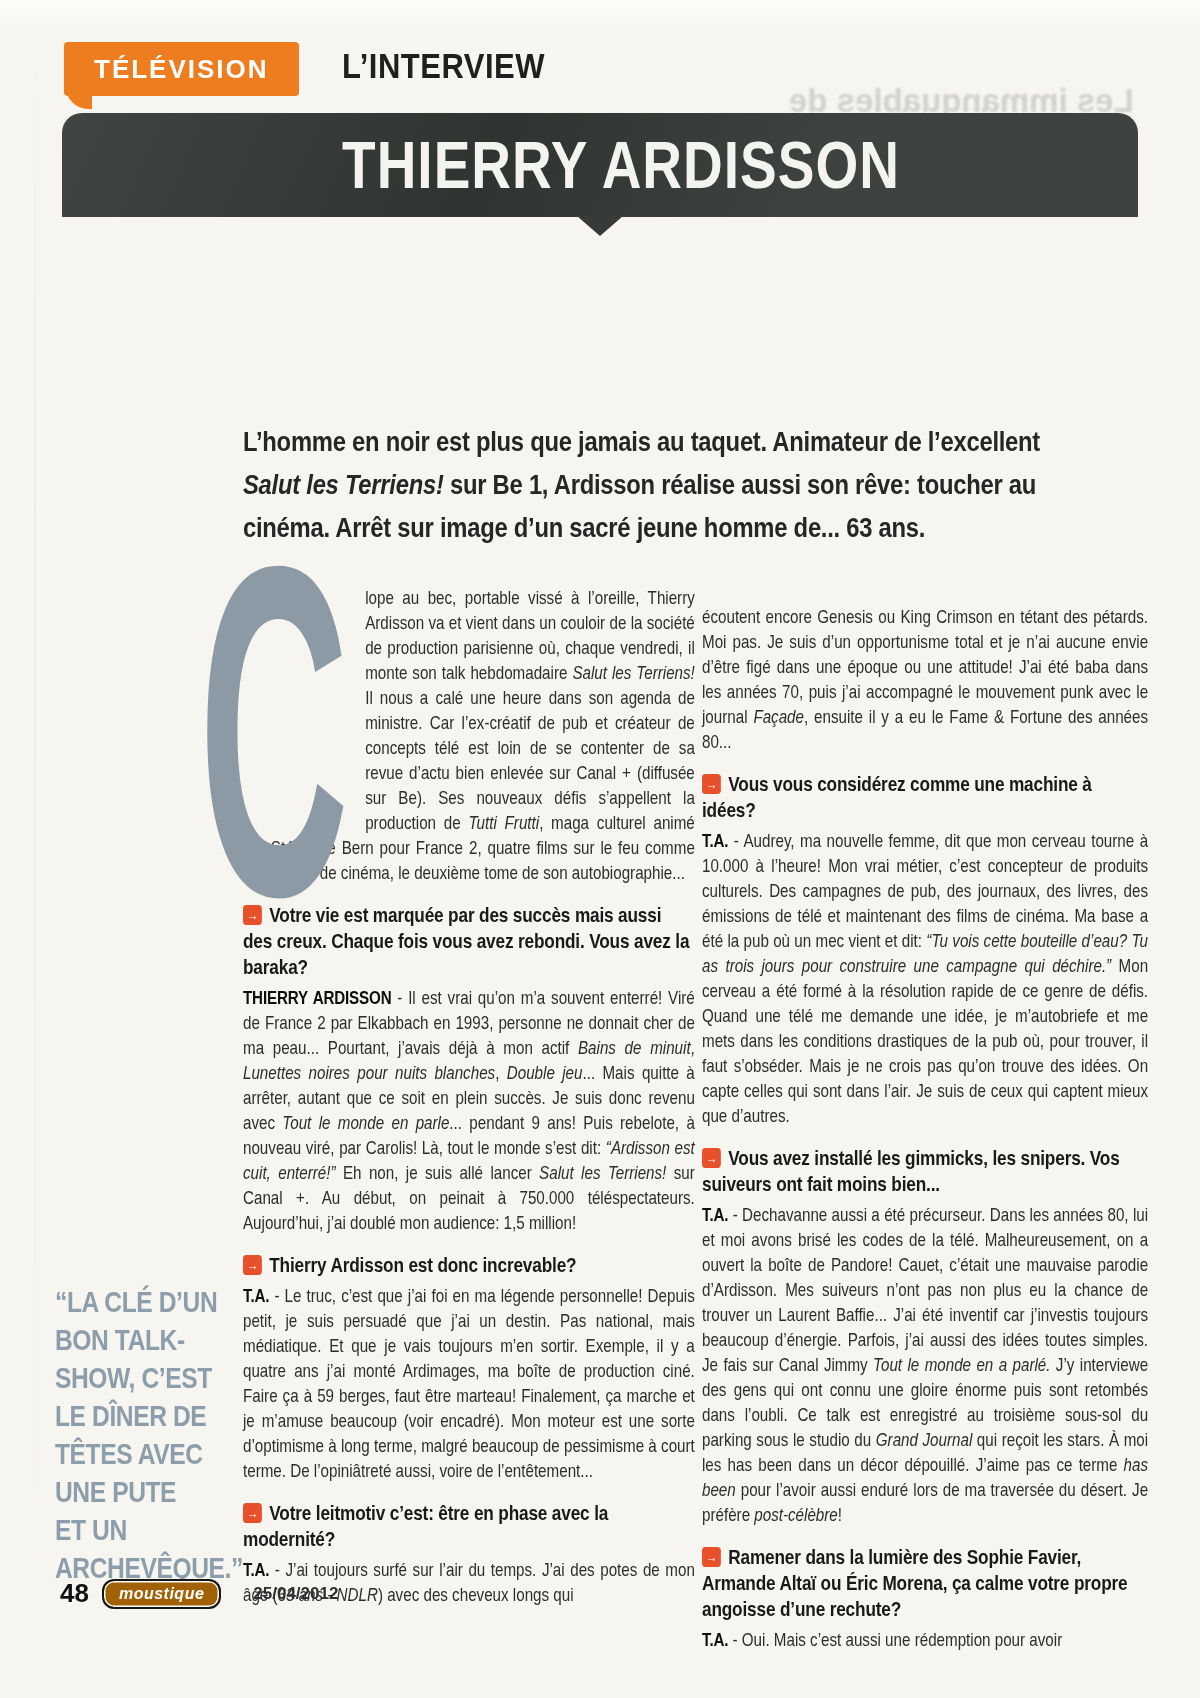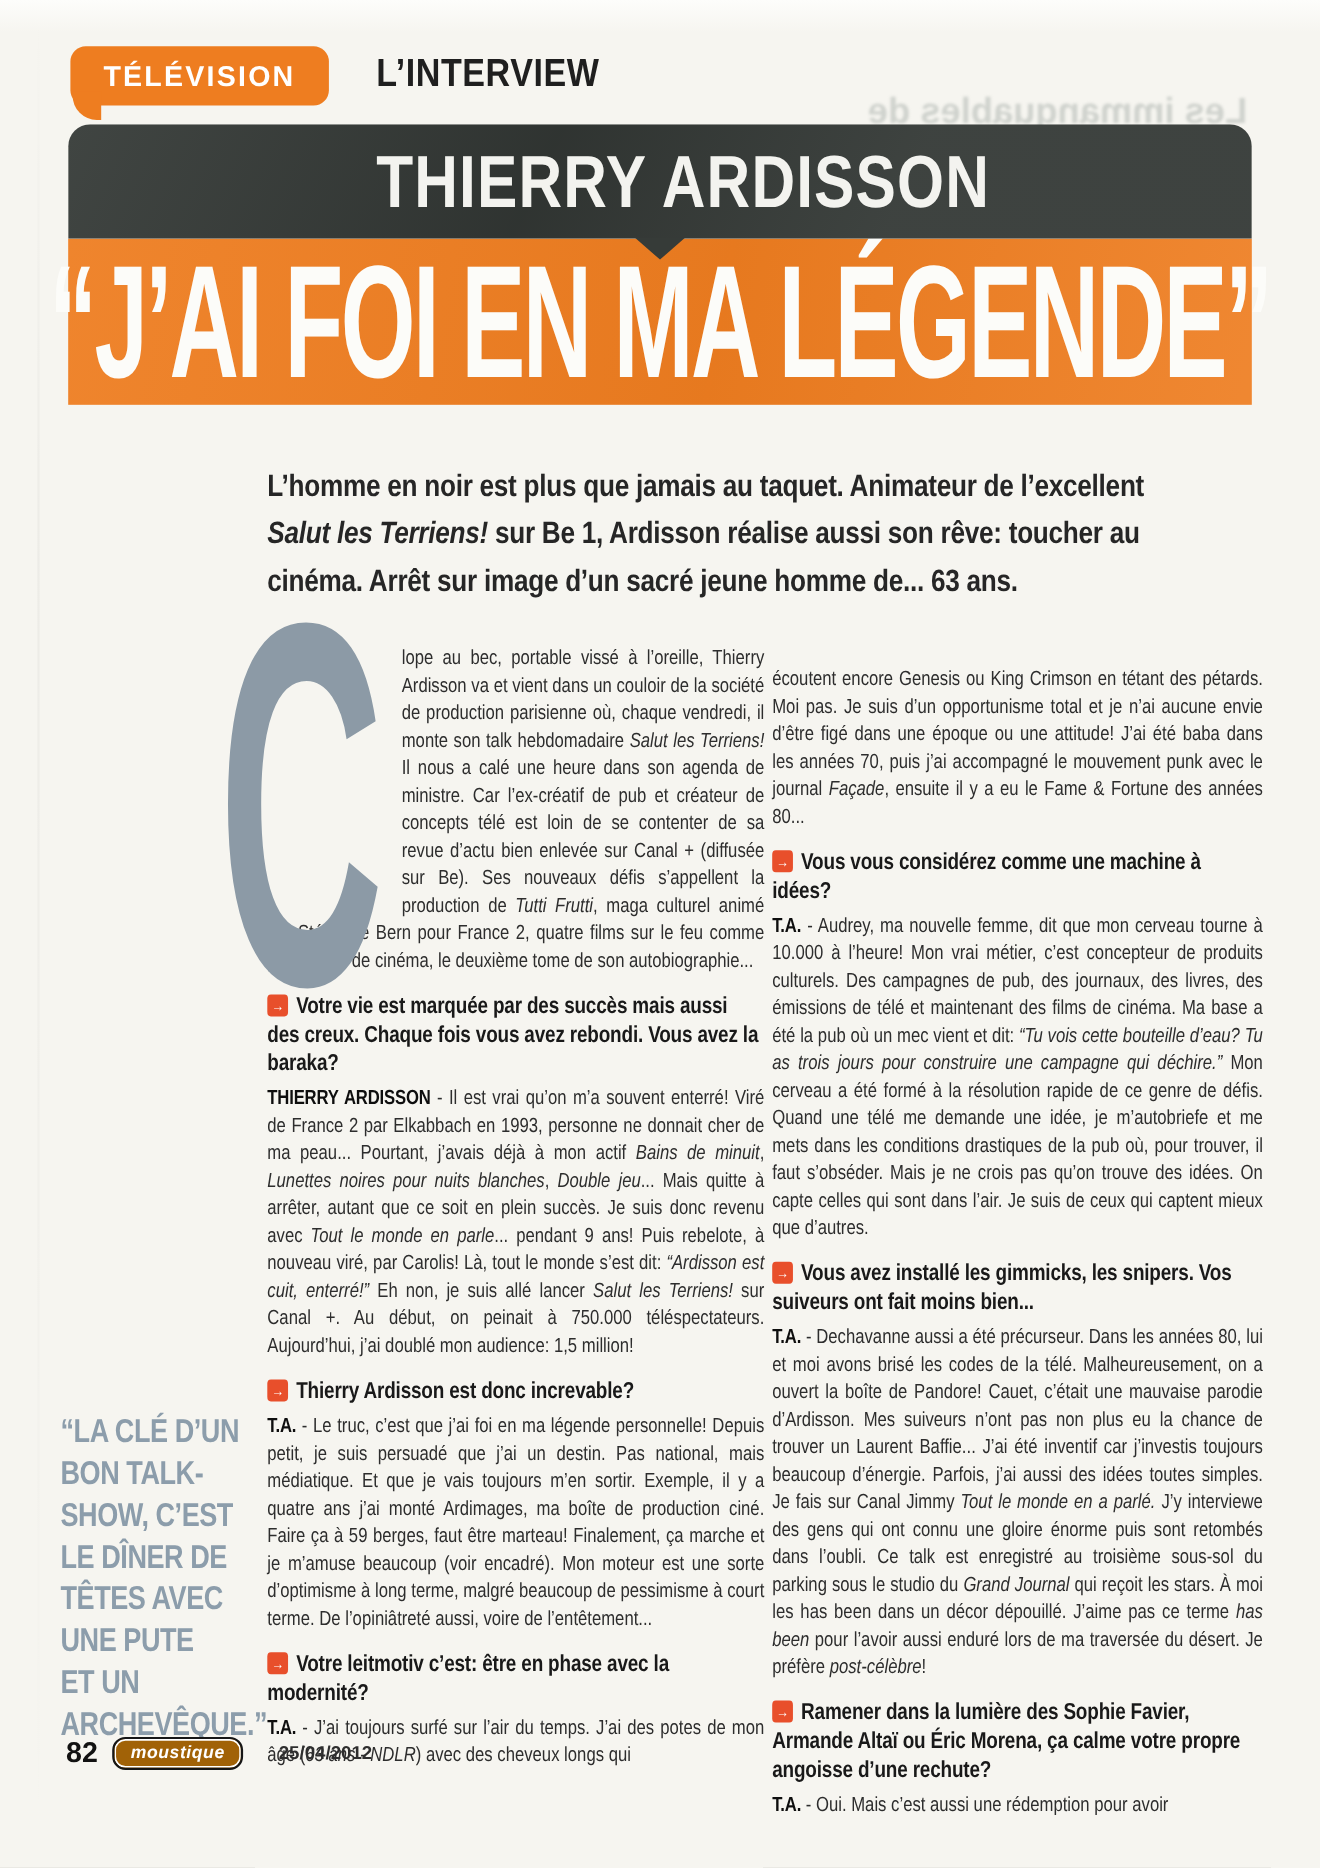--- a/index.html
+++ b/index.html
@@ -5,21 +5,21 @@
   html,body{margin:0;padding:0;background:#d8d6d1;}
   .page{position:relative;width:1200px;height:1698px;margin:0 auto;background:#f6f5f0;
         font-family:"Liberation Sans",sans-serif;overflow:hidden;}
   .page::before{content:"";position:absolute;left:34px;top:0;bottom:0;width:2px;
         background:linear-gradient(to bottom,rgba(0,0,0,0),rgba(0,0,0,0.04) 30%,rgba(0,0,0,0));}
   .page::after{content:"";position:absolute;left:0;top:0;right:0;height:30px;
         background:linear-gradient(#fdfdfb,rgba(253,253,251,0));pointer-events:none;}
 
   
   .badge{position:absolute;left:64px;top:42px;height:54px;padding:0 30px;background:#ee7d20;
-        border-radius:14px;display:flex;align-items:center;z-index:3;justify-content:center;}
+        border-radius:4px;display:flex;align-items:center;z-index:3;justify-content:center;}
   .badge::after{content:"";position:absolute;left:2px;bottom:-13px;width:26px;height:26px;
         background:#ee7d20;border-radius:0 0 0 22px;}
   .badge-text{color:#fff;font-weight:bold;font-size:26px;letter-spacing:2px;}
   .section-label{position:absolute;left:342px;top:46px;font-size:31px;font-weight:bold;color:#1f1f1f;
         transform:scaleY(1.15);transform-origin:left top;letter-spacing:0.5px;}
   .ghost-text{position:absolute;right:66px;top:82px;transform:scaleX(-1);font-size:33px;
         font-weight:bold;color:#a9b0ab;opacity:.5;filter:blur(1.3px);white-space:nowrap;}
 
   .kicker{position:absolute;left:62px;top:113px;width:1076px;height:104px;background:#363b38;
         border-radius:20px 20px 0 0;display:flex;align-items:center;justify-content:center;z-index:2;
@@ -80,23 +80,20 @@
     <span class="badge-text">TÉLÉVISION</span>
   </div>
   <div class="section-label">L’INTERVIEW</div>
   <div class="ghost-text">Les immanquables de</div>
 
   <div class="kicker">
     <span class="kicker-text">THIERRY ARDISSON</span>
     <span class="kicker-notch"></span>
   </div>
 
-  <div class="headline">
-    <span class="headline-text">“J’AI FOI EN MA LÉGENDE”</span>
-  </div>
 
   <p class="intro"><span>L’homme en noir est plus que jamais au taquet. Animateur de l’excellent </span><span class="i">Salut les Terriens!</span><span> sur Be 1, Ardisson réalise aussi son rêve: toucher au cinéma. Arrêt sur image d’un sacré jeune homme de... 63 ans.</span></p>
 
   <aside class="pullquote">
     <div>“LA CLÉ D’UN</div>
     <div>BON TALK-</div>
     <div>SHOW, C’EST</div>
     <div>LE DÎNER DE</div>
     <div>TÊTES AVEC</div>
     <div>UNE PUTE</div>
@@ -127,18 +124,18 @@
     <p><span class="sp">T.A.</span><span> - Audrey, ma nouvelle femme, dit que mon cerveau tourne à 10.000 à l’heure! Mon vrai métier, c’est concepteur de produits culturels. Des campagnes de pub, des journaux, des livres, des émissions de télé et maintenant des films de cinéma. Ma base a été la pub où un mec vient et dit: </span><span class="i">“Tu vois cette bouteille d’eau? Tu as trois jours pour construire une campagne qui déchire.”</span><span> Mon cerveau a été formé à la résolution rapide de ce genre de défis. Quand une télé me demande une idée, je m’autobriefe et me mets dans les conditions drastiques de la pub où, pour trouver, il faut s’obséder. Mais je ne crois pas qu’on trouve des idées. On capte celles qui sont dans l’air. Je suis de ceux qui captent mieux que d’autres.</span></p>
 
     <h3 class="q"><span class="qchip">→</span><span>Vous avez installé les gimmicks, les snipers. Vos suiveurs ont fait moins bien...</span></h3>
     <p><span class="sp">T.A.</span><span> - Dechavanne aussi a été précurseur. Dans les années 80, lui et moi avons brisé les codes de la télé. Malheureusement, on a ouvert la boîte de Pandore! Cauet, c’était une mauvaise parodie d’Ardisson. Mes suiveurs n’ont pas non plus eu la chance de trouver un Laurent Baffie... J’ai été inventif car j’investis toujours beaucoup d’énergie. Parfois, j’ai aussi des idées toutes simples. Je fais sur Canal Jimmy </span><span class="i">Tout le monde en a parlé.</span><span> J’y interviewe des gens qui ont connu une gloire énorme puis sont retombés dans l’oubli. Ce talk est enregistré au troisième sous-sol du parking sous le studio du </span><span class="i">Grand Journal</span><span> qui reçoit les stars. À moi les has been dans un décor dépouillé. J’aime pas ce terme </span><span class="i">has been</span><span> pour l’avoir aussi enduré lors de ma traversée du désert. Je préfère </span><span class="i">post-célèbre</span><span>!</span></p>
 
     <h3 class="q"><span class="qchip">→</span><span>Ramener dans la lumière des Sophie Favier, Armande Altaï ou Éric Morena, ça calme votre propre angoisse d’une rechute?</span></h3>
     <p><span class="sp">T.A.</span><span> - Oui. Mais c’est aussi une rédemption pour avoir</span></p>
   </div>
 
   <div class="footer">
-    <span class="page-num">82</span>
+    <span class="page-num">48</span>
     <span class="mag-pill">moustique</span>
     <span class="date">25/04/2012</span>
   </div>
 
 </div>
 
 </body></html>

